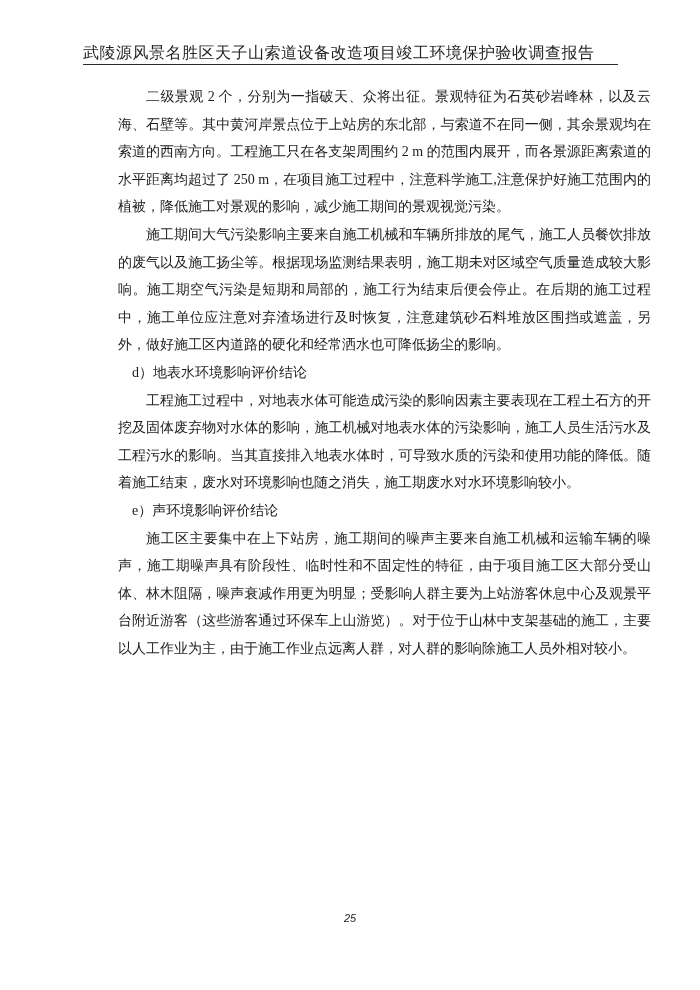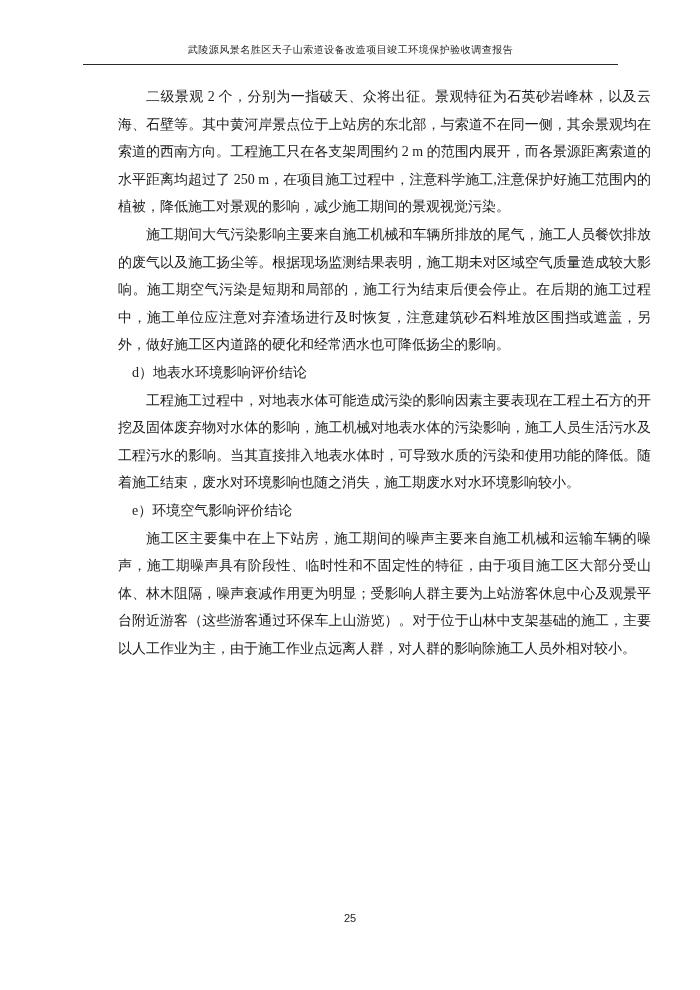--- a/index.html
+++ b/index.html
@@ -14,22 +14,22 @@
     background: #ffffff;
     overflow: hidden;
     font-family: "Liberation Serif", serif;
     color: #1c1c1c;
   }
   .running-header {
     position: absolute;
     top: 43px;
     left: 83px;
     width: 535px;
-    text-align: center;
-    font-size: 10px;
+    text-align: left;
+    font-size: 16px;
     letter-spacing: 0.5px;
     color: #1f1f1f;
     white-space: nowrap;
   }
   .header-rule {
     position: absolute;
     top: 64px;
     left: 83px;
     width: 535px;
     height: 0;
@@ -55,35 +55,36 @@
   }
   .page-footer {
     position: absolute;
     top: 912px;
     left: 0;
     width: 700px;
     text-align: center;
     font-size: 11px;
     font-family: "Liberation Sans", sans-serif;
     color: #1c1c1c;
+    font-style: italic;
   }
 </style>
 </head>
 <body>
 
 <div class="page">
 
   <div class="running-header">武陵源风景名胜区天子山索道设备改造项目竣工环境保护验收调查报告</div>
 
   <div class="header-rule"></div>
 
   <div class="content">
     <p class="para">二级景观 2 个，分别为一指破天、众将出征。景观特征为石英砂岩峰林，以及云海、石壁等。其中黄河岸景点位于上站房的东北部，与索道不在同一侧，其余景观均在索道的西南方向。工程施工只在各支架周围约 2 m 的范围内展开，而各景源距离索道的水平距离均超过了 250 m，在项目施工过程中，注意科学施工,注意保护好施工范围内的植被，降低施工对景观的影响，减少施工期间的景观视觉污染。</p>
     <p class="para">施工期间大气污染影响主要来自施工机械和车辆所排放的尾气，施工人员餐饮排放的废气以及施工扬尘等。根据现场监测结果表明，施工期未对区域空气质量造成较大影响。施工期空气污染是短期和局部的，施工行为结束后便会停止。在后期的施工过程中，施工单位应注意对弃渣场进行及时恢复，注意建筑砂石料堆放区围挡或遮盖，另外，做好施工区内道路的硬化和经常洒水也可降低扬尘的影响。</p>
     <p class="para heading">d）地表水环境影响评价结论</p>
     <p class="para">工程施工过程中，对地表水体可能造成污染的影响因素主要表现在工程土石方的开挖及固体废弃物对水体的影响，施工机械对地表水体的污染影响，施工人员生活污水及工程污水的影响。当其直接排入地表水体时，可导致水质的污染和使用功能的降低。随着施工结束，废水对环境影响也随之消失，施工期废水对水环境影响较小。</p>
-    <p class="para heading">e）环境空气影响评价结论</p>
+    <p class="para heading">e）声环境影响评价结论</p>
     <p class="para">施工区主要集中在上下站房，施工期间的噪声主要来自施工机械和运输车辆的噪声，施工期噪声具有阶段性、临时性和不固定性的特征，由于项目施工区大部分受山体、林木阻隔，噪声衰减作用更为明显；受影响人群主要为上站游客休息中心及观景平台附近游客（这些游客通过环保车上山游览）。对于位于山林中支架基础的施工，主要以人工作业为主，由于施工作业点远离人群，对人群的影响除施工人员外相对较小。</p>
   </div>
 
   <div class="page-footer">25</div>
 
 </div>
 
 </body></html>

